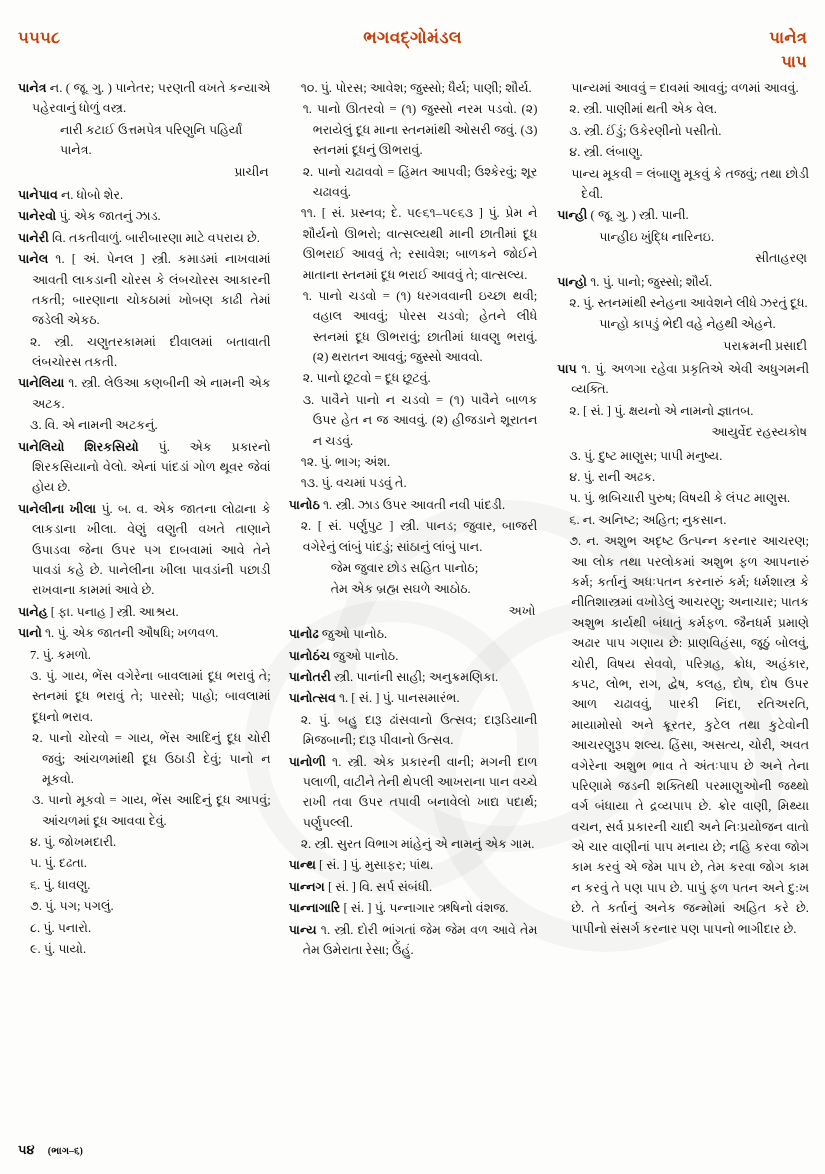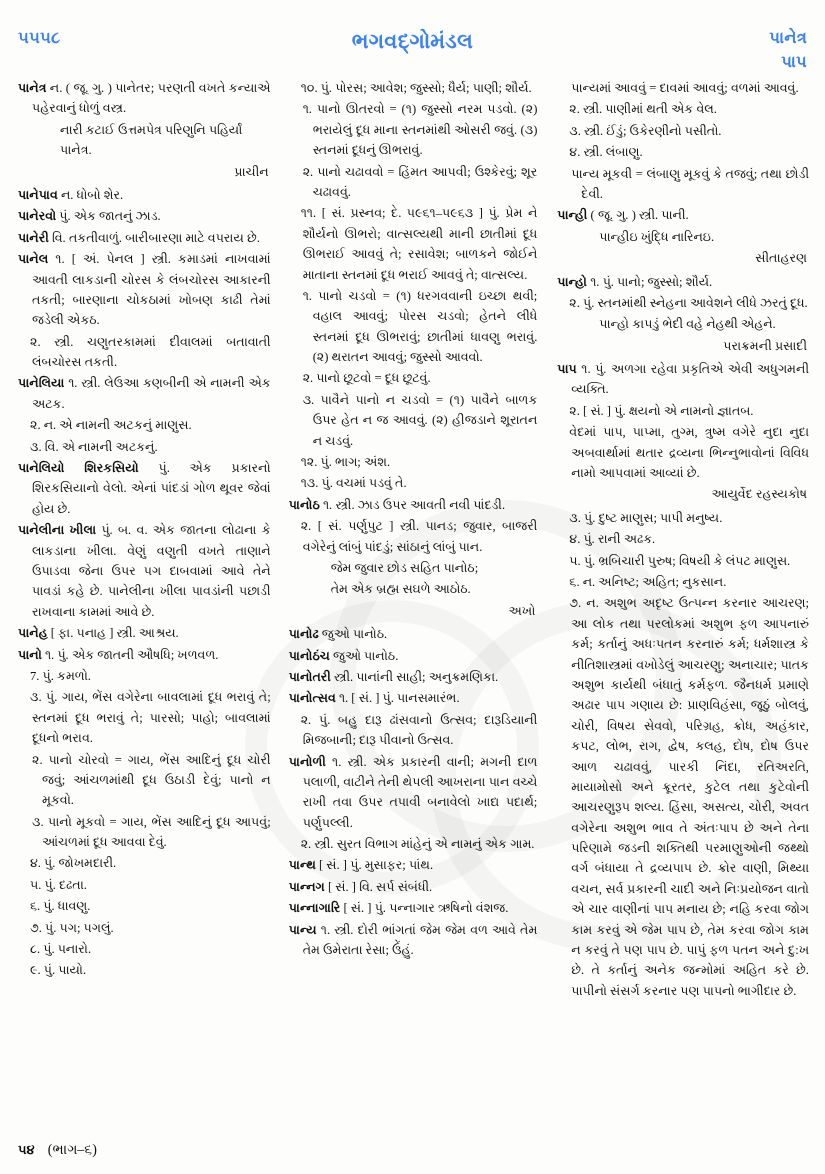--- a/index.html
+++ b/index.html
@@ -36,25 +36,25 @@
     left: 18px;
     right: 18px;
     top: 26px;
     height: 56px;
   }
   .hdr-left, .hdr-center, .hdr-right {
     position: absolute;
     font-weight: bold;
     font-size: 16.5px;
     letter-spacing: .2px;
-    color: #3b82f6;
+    color: #c2410c;
     line-height: 1.45;
   }
   .hdr-left  { left: 0; top: 0; }
-  .hdr-center{ left: 50%; transform: translateX(-50%); top: 0; font-size: 21px; }
+  .hdr-center{ left: 50%; transform: translateX(-50%); top: 0; font-size: 17px; }
   .hdr-right { right: 0; top: 0; text-align: right; }
   .hdr-right .r2 { display: block; }
 
   
   .columns {
     position: absolute;
     left: 18px;
     right: 16px;
     top: 78px;
     bottom: 58px;
@@ -109,22 +109,22 @@
   
   .page-footer {
     position: absolute;
     left: 18px;
     bottom: 16px;
     font-size: 13px;
     font-weight: bold;
     color: #0d0d0d;
   }
   .page-footer .part {
-    font-weight: normal;
-    font-size: 14px;
+    font-weight: bold;
+    font-size: 10px;
     margin-left: 10px;
   }
 </style>
 </head>
 <body>
 
 <div id="page">
 
   <div class="watermark wm1"></div>
   <div class="watermark wm2"></div>
@@ -143,21 +143,20 @@
     <div class="col col-1">
         <div class="entry"><span class="hw">પાનેત્ર</span> ન. ( જૂ. ગુ. ) પાનેતર; પરણતી વખતે કન્યાએ પહેરવાનું ધોળું વસ્ત્ર.</div>
         <div class="quote">નારી કટાઈ ઉત્તમપેત્ર પરિણુનિ પહિર્યાં પાનેત્ર.</div>
         <div class="cite">પ્રાચીન</div>
         <div class="entry"><span class="hw">પાનેપાવ</span> ન. ધોબો શેર.</div>
         <div class="entry"><span class="hw">પાનેરવો</span> પું. એક જાતનું ઝાડ.</div>
         <div class="entry"><span class="hw">પાનેરી</span> વિ. તકતીવાળું. બારીબારણા માટે વપરાય છે.</div>
         <div class="entry"><span class="hw">પાનેલ</span> ૧. [ અં. પેનલ ] સ્ત્રી. કમાડમાં નાખવામાં આવતી લાકડાની ચોરસ કે લંબચોરસ આકારની તકતી; બારણાના ચોકઠામાં ખોબણ કાઢી તેમાં જડેલી એકઠ.</div>
         <div class="sense">૨. સ્ત્રી. ચણુતરકામમાં દીવાલમાં બતાવાતી લંબચોરસ તકતી.</div>
         <div class="entry"><span class="hw">પાનેલિયા</span> ૧. સ્ત્રી. લેઉઆ કણબીની એ નામની એક અટક.</div>
-        <div class="sense">૨. ન. એ નામની અટકનું માણુસ.</div>
         <div class="sense">૩. વિ. એ નામની અટકનું.</div>
         <div class="entry"><span class="hw">પાનેલિયો શિરકસિયો</span> પું. એક પ્રકારનો શિરકસિયાનો વેલો. એનાં પાંદડાં ગોળ થૂવર જેવાં હોય છે.</div>
         <div class="entry"><span class="hw">પાનેલીના ખીલા</span> પું. બ. વ. એક જાતના લોઢાના કે લાકડાના ખીલા. વેણું વણુતી વખતે તાણાને ઉપાડવા જેના ઉપર પગ દાબવામાં આવે તેને પાવડાં કહે છે. પાનેલીના ખીલા પાવડાંની પછાડી રાખવાના કામમાં આવે છે.</div>
         <div class="entry"><span class="hw">પાનેહ</span> [ ફા. પનાહ ] સ્ત્રી. આશ્રય.</div>
         <div class="entry"><span class="hw">પાનો</span> ૧. પું. એક જાતની ઔષધિ; ખળવળ.</div>
         <div class="sense">7. પું. કમળો.</div>
         <div class="sense">૩. પું. ગાય, ભેંસ વગેરેના બાવલામાં દૂધ ભરાવું તે; સ્તનમાં દૂધ ભરાવું તે; પારસો; પાહો; બાવલામાં દૂધનો ભરાવ.</div>
         <div class="sub">૨. પાનો ચોરવો = ગાય, ભેંસ આદિનું દૂધ ચોરી જવું; આંચળમાંથી દૂધ ઉઠાડી દેવું; પાનો ન મૂકવો.</div>
         <div class="sub">૩. પાનો મૂકવો = ગાય, ભેંસ આદિનું દૂધ આપવું; આંચળમાં દૂધ આવવા દેવું.</div>
         <div class="sense">૪. પું. જોખમદારી.</div>
@@ -202,21 +201,20 @@
         <div class="sub">પાન્ય મૂકવી = લંબાણુ મૂકવું કે તજવું; તથા છોડી દેવી.</div>
         <div class="entry"><span class="hw">પાન્હી</span> ( જૂ. ગુ. ) સ્ત્રી. પાની.</div>
         <div class="quote">પાન્હીઇ ખુંદ્ધિ નારિનઇ.</div>
         <div class="cite">સીતાહરણ</div>
         <div class="entry"><span class="hw">પાન્હો</span> ૧. પું. પાનો; જુસ્સો; શૌર્ય.</div>
         <div class="sense">૨. પું. સ્તનમાંથી સ્નેહના આવેશને લીધે ઝરતું દૂધ.</div>
         <div class="quote">પાન્હો કાપડું ભેદી વહે નેહથી એહને.</div>
         <div class="cite">પરાક્રમની પ્રસાદી</div>
         <div class="entry"><span class="hw">પાપ</span> ૧. પું. અળગા રહેવા પ્રકૃતિએ એવી અધુગમની વ્યક્તિ.</div>
         <div class="sense">૨. [ સં. ] પું. ક્ષયનો એ નામનો જ્ઞાતબ.</div>
-        <div class="sense">વેદમાં પાપ, પાપ્મા, તુગ્મ, ત્રુષ્મ વગેરે નુદા નુદા અબવાર્થામાં થતાર દ્રવ્યના ભિન્નુભાવોનાં વિવિધ નામો આપવામાં આવ્યાં છે.</div>
         <div class="cite">આયુર્વેદ રહસ્યકોષ</div>
         <div class="sense">૩. પું. દુષ્ટ માણુસ; પાપી મનુષ્ય.</div>
         <div class="sense">૪. પું. રાની અઢક.</div>
         <div class="sense">૫. પું. ભ્રબિચારી પુરુષ; વિષયી કે લંપટ માણુસ.</div>
         <div class="sense">૬. ન. અનિષ્ટ; અહિત; નુકસાન.</div>
         <div class="sense">૭. ન. અશુભ અદૃષ્ટ ઉત્પન્ન કરનાર આચરણ; આ લોક તથા પરલોકમાં અશુભ ફળ આપનારું કર્મ; કર્તાનું અધઃપતન કરનારું કર્મ; ધર્મશાસ્ત્ર કે નીતિશાસ્ત્રમાં વખોડેલું આચરણુ; અનાચાર; પાતક અશુભ કાર્યથી બંધાતું કર્મફળ. જૈનધર્મ પ્રમાણે અઢાર પાપ ગણાય છે: પ્રાણવિહંસા, જૂઠું બોલવું, ચોરી, વિષય સેવવો, પરિગ્રહ, ક્રોધ, અહંકાર, કપટ, લોભ, રાગ, દ્વેષ, કલહ, દોષ, દોષ ઉપર આળ ચઢાવવું, પારકી નિંદા, રતિઅરતિ, માયામોસો અને ક્રૂરતર, કુટેલ તથા કુટેવોની આચરણુરૂપ શલ્ય. હિંસા, અસત્ય, ચોરી, અવત વગેરેના અશુભ ભાવ તે અંતઃપાપ છે અને તેના પરિણામે જડની શક્તિથી પરમાણુઓની જથ્થો વર્ગ બંધાયા તે દ્રવ્યપાપ છે. ક્રોર વાણી, મિથ્યા વચન, સર્વ પ્રકારની ચાદી અને નિઃપ્રયોજન વાતો એ ચાર વાણીનાં પાપ મનાય છે; નહિ કરવા જોગ કામ કરવું એ જેમ પાપ છે, તેમ કરવા જોગ કામ ન કરવું તે પણ પાપ છે. પાપું ફળ પતન અને દુ:ખ છે. તે કર્તાનું અનેક જન્મોમાં અહિત કરે છે. પાપીનો સંસર્ગ કરનાર પણ પાપનો ભાગીદાર છે.</div>
       </div>
   </div>
 
   <div class="page-footer">

